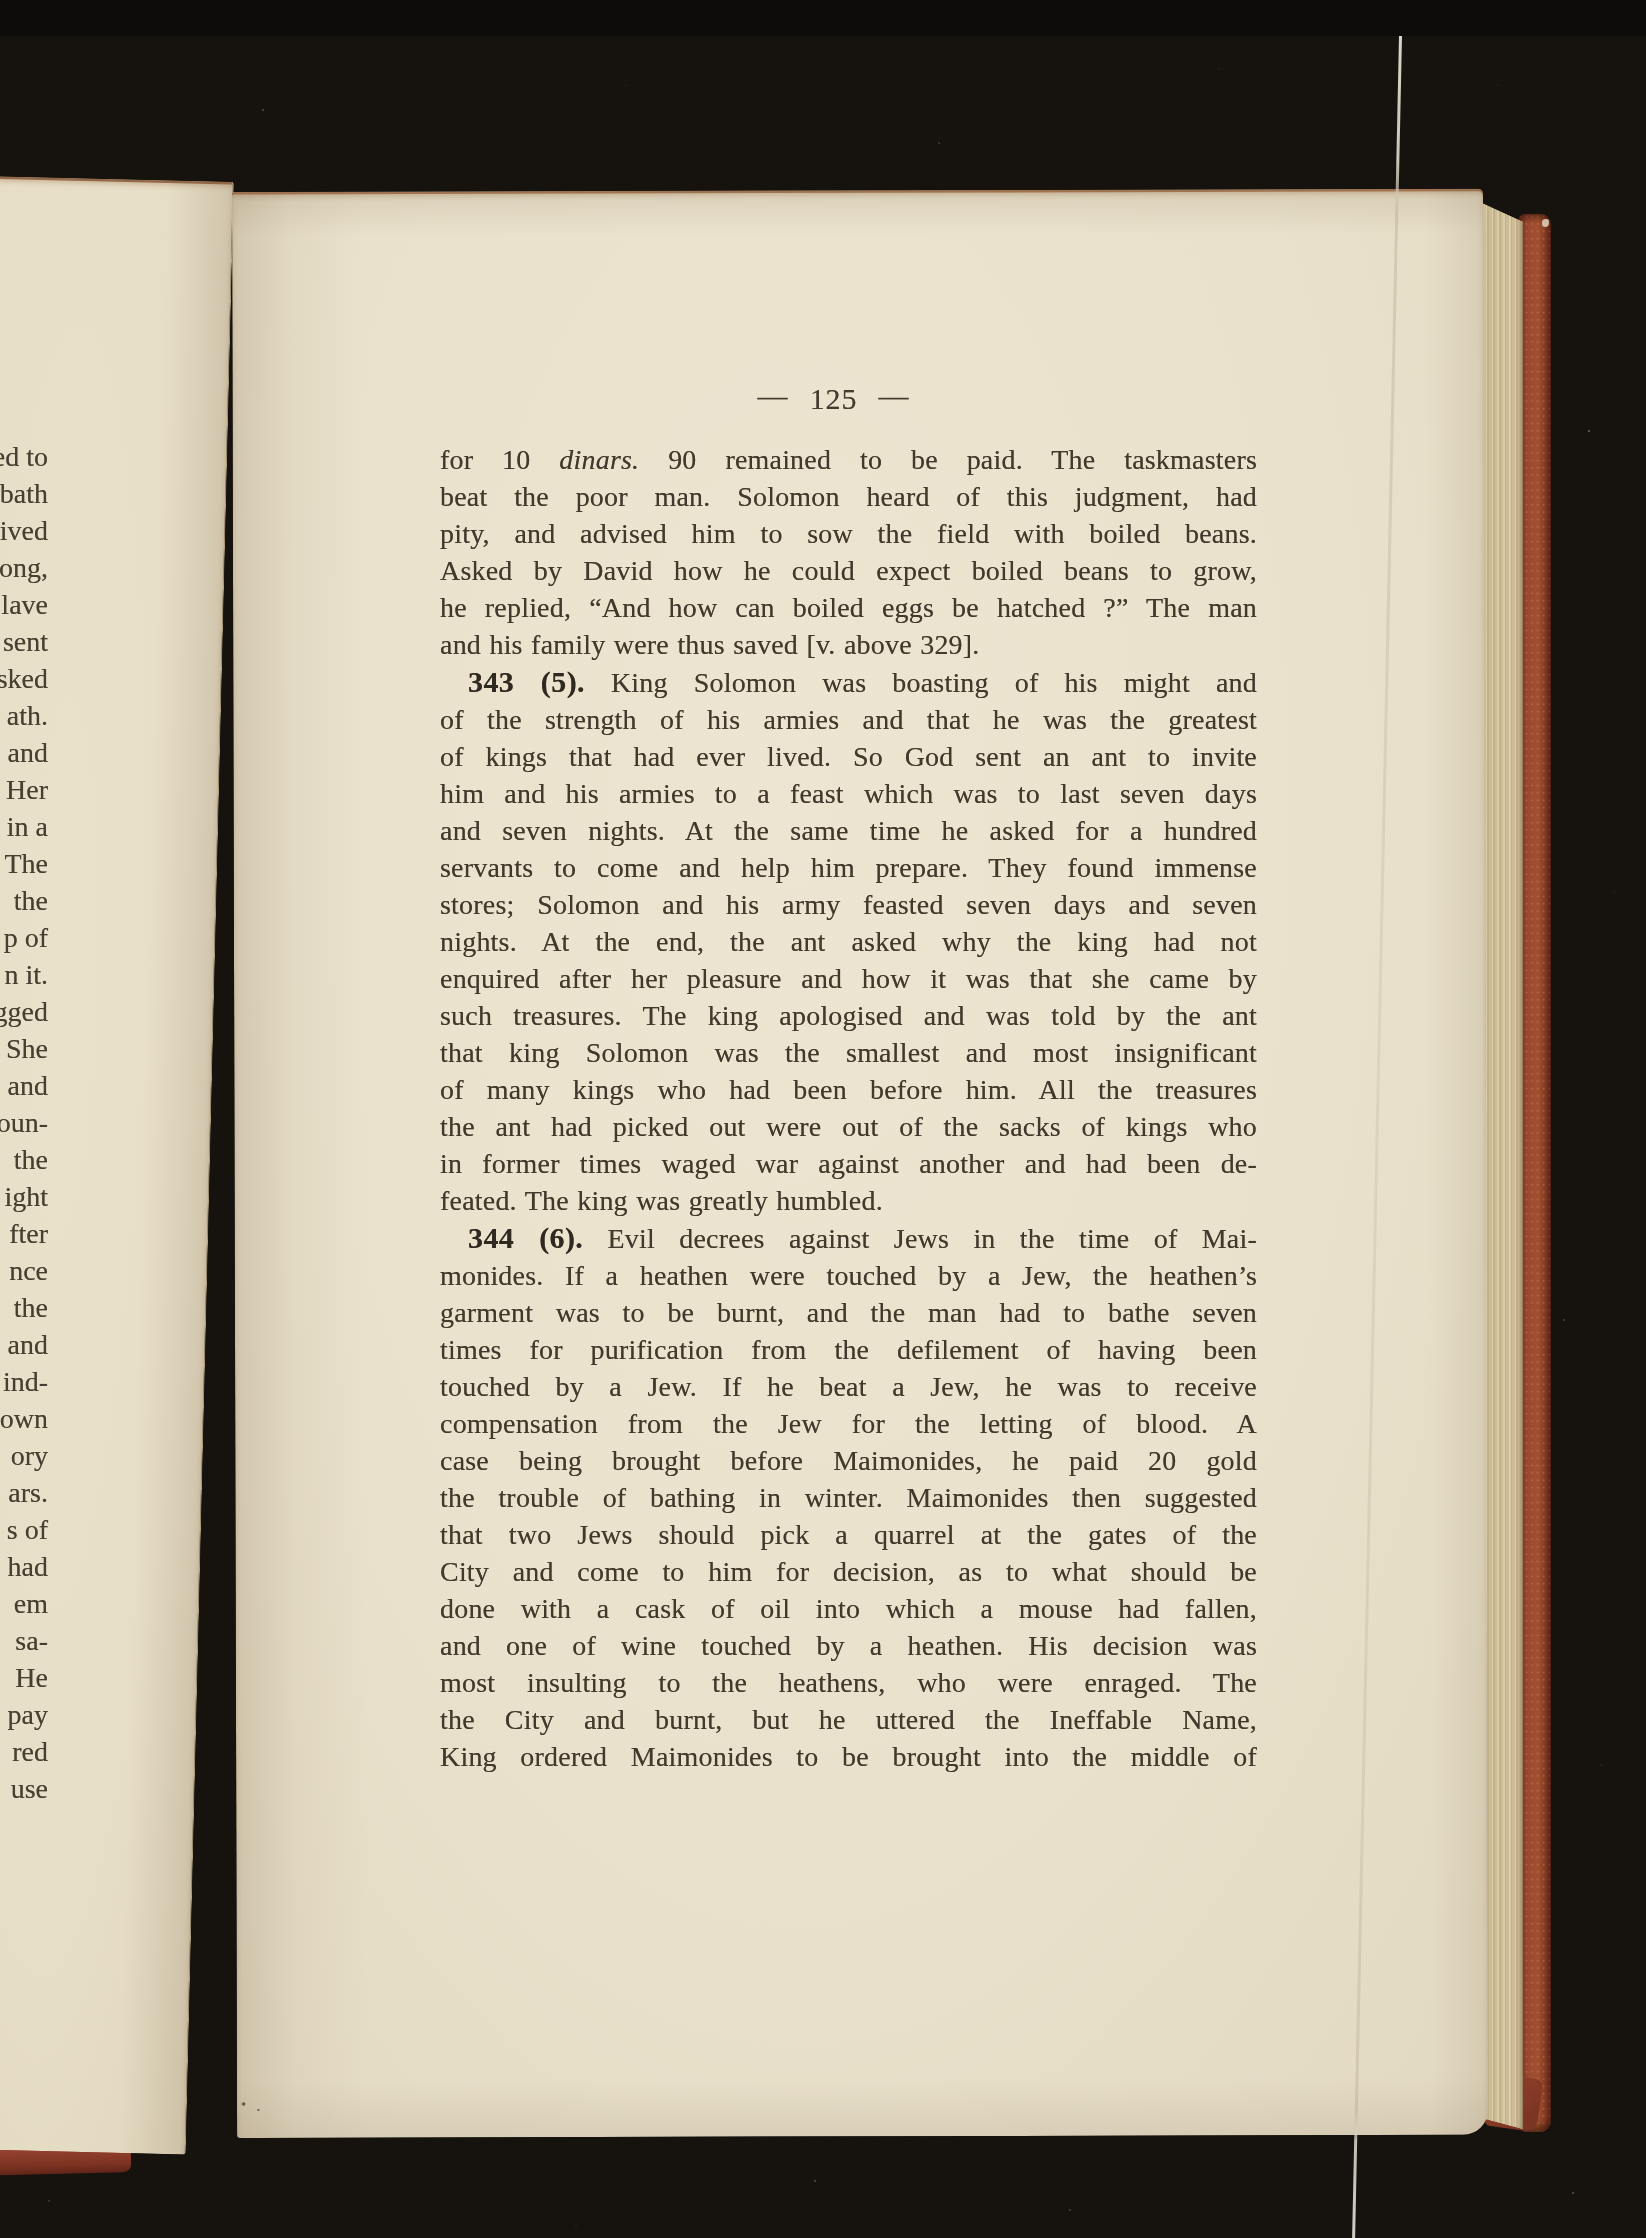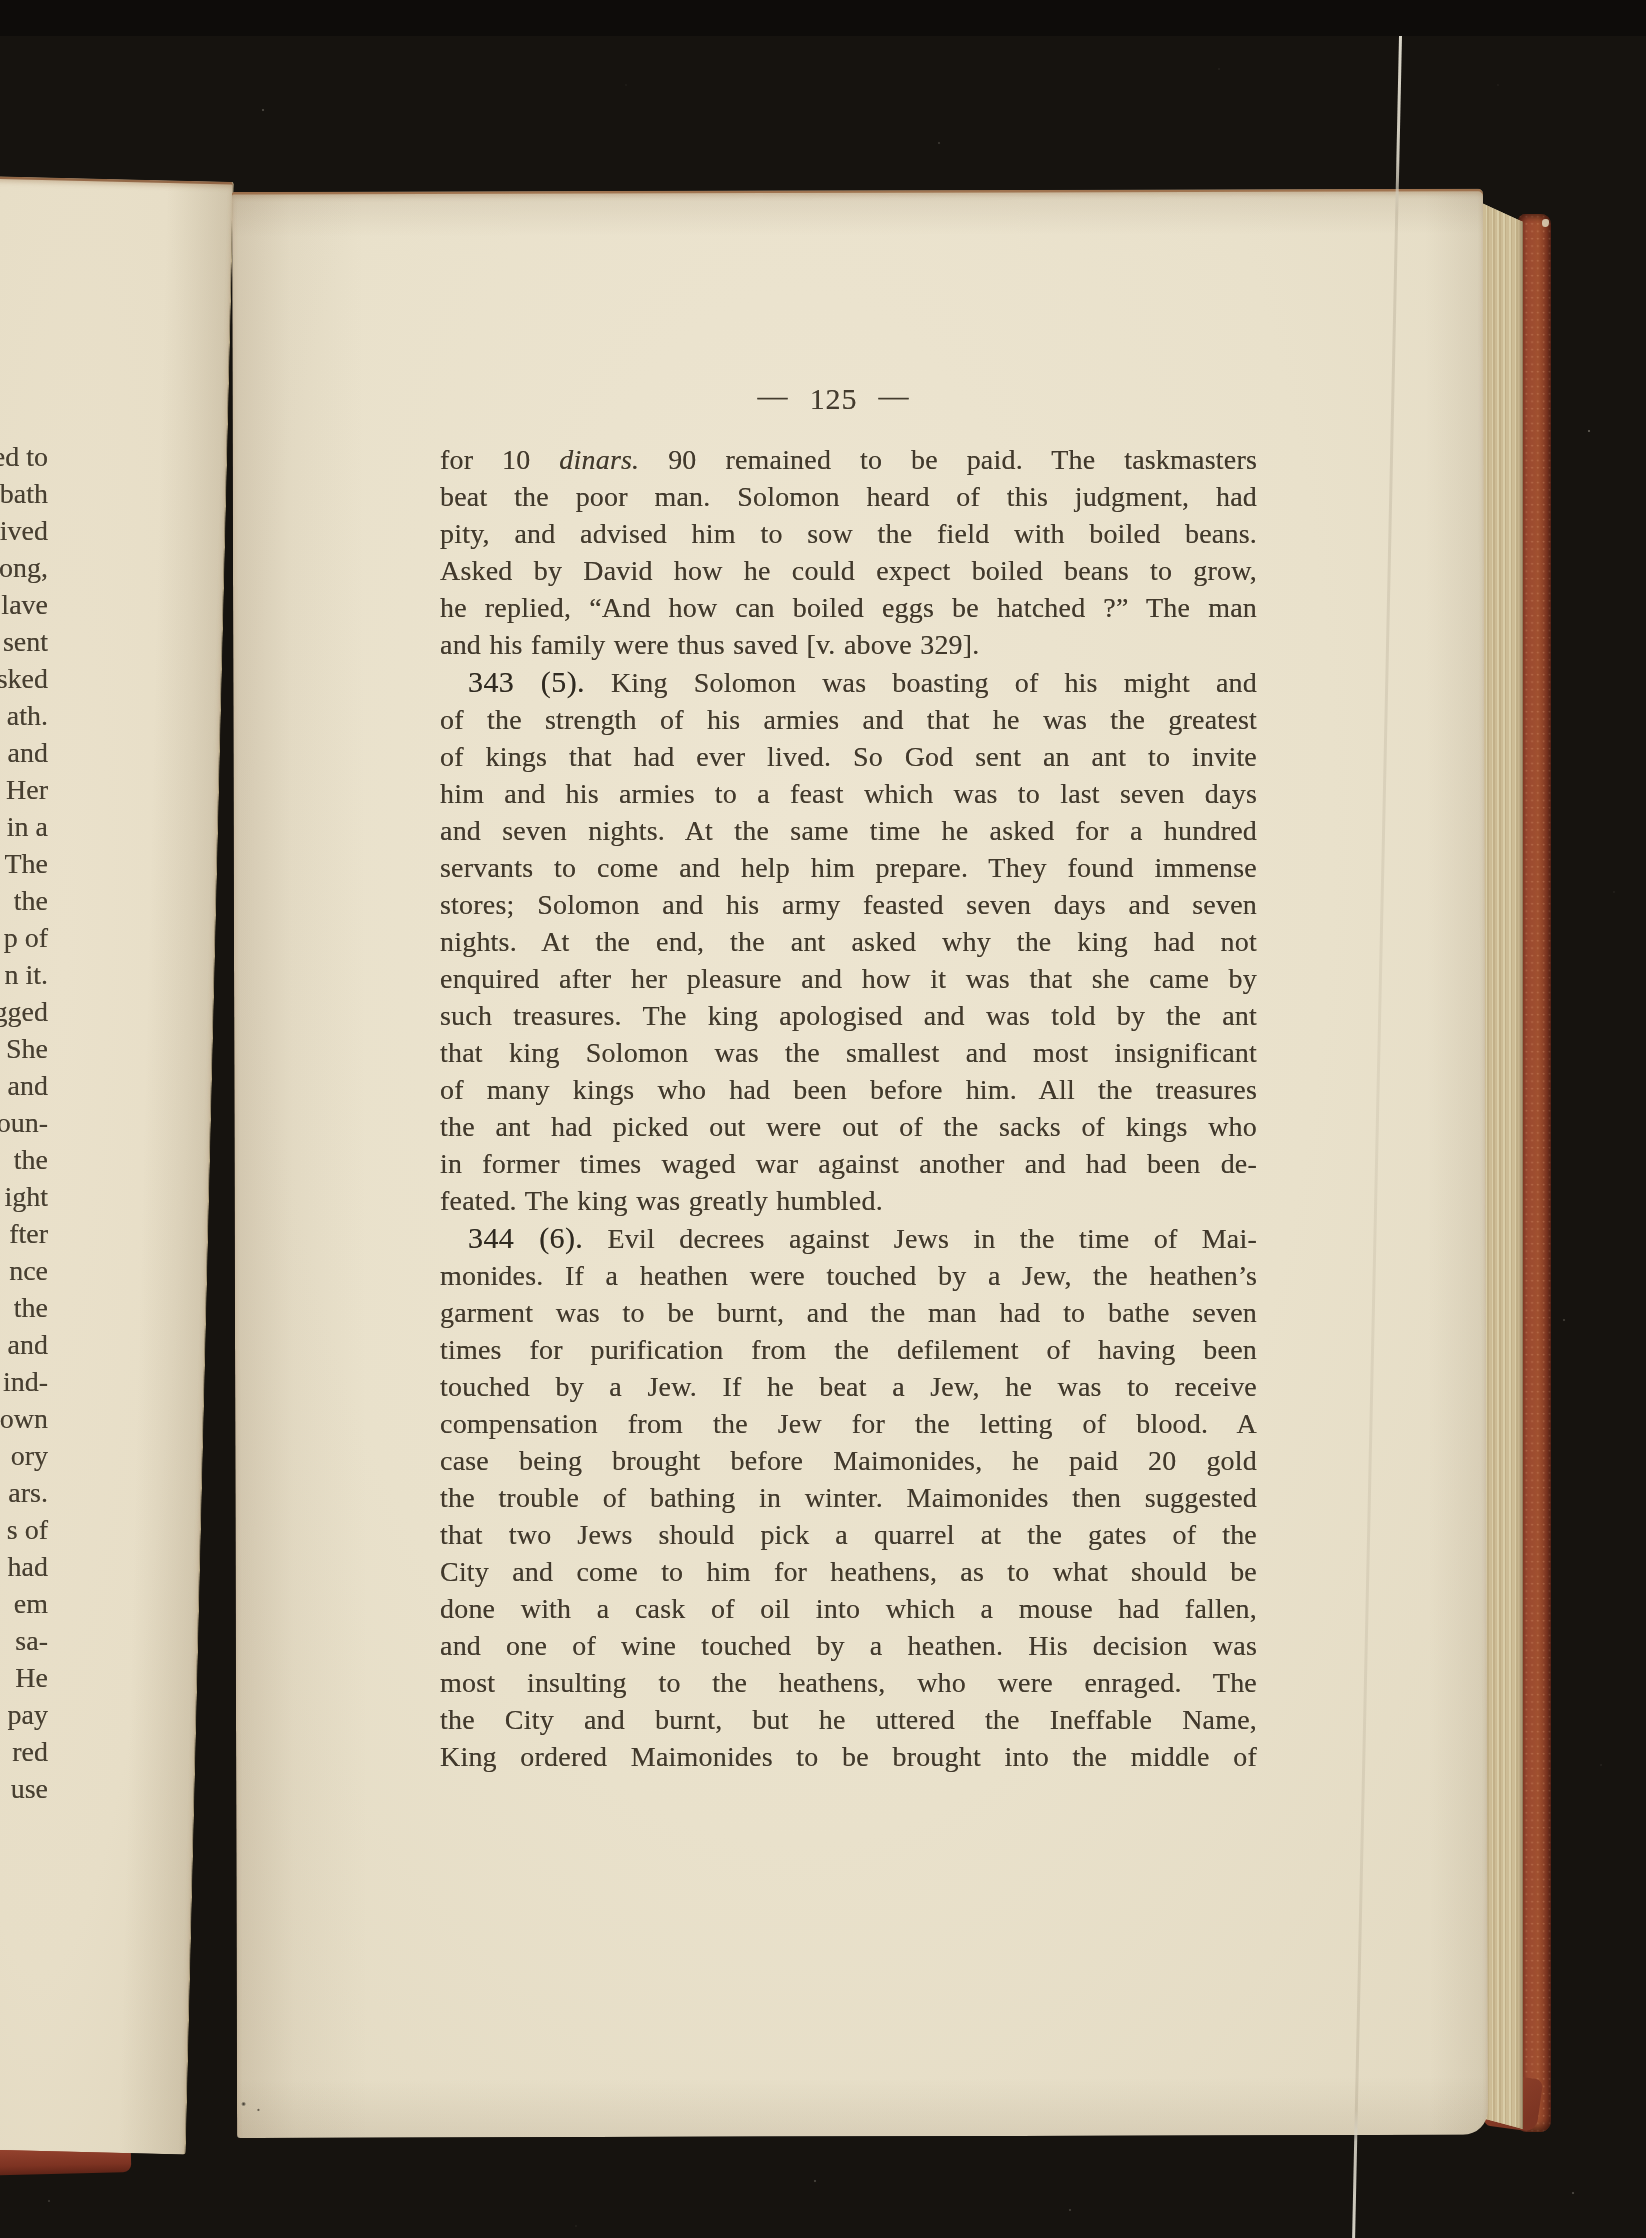--- a/index.html
+++ b/index.html
@@ -113,21 +113,21 @@
   .page-number .dash{display:inline-block;margin:0 21.4px;transform:translateY(-3.3px);}
   .text-block{
     position:absolute;left:440px;top:405px;width:817px;z-index:4;
     color:#41392c;font-size:28px;line-height:37px;
     text-shadow:0 0 0.5px rgba(70,60,45,.65);
     word-spacing:1.2px;letter-spacing:0.2px;
   }
   .line{text-align:justify;text-align-last:justify;}
   .line.last{text-align-last:left;}
   .line.indent{text-indent:28px;}
-  .seg-b{font-weight:400;font-size:30px;color:#2f2a21;letter-spacing:0.4px;}
+  .seg-b{font-weight:700;font-size:30px;color:#2f2a21;letter-spacing:0.4px;}
   .seg-i{font-style:italic;}
   .left-frags{
     position:absolute;left:-99px;top:402px;width:147px;z-index:4;
     color:#473f31;font-size:28px;line-height:37px;text-align:right;
     text-shadow:0 0 0.5px rgba(70,60,45,.6);
   }
 </style>
 </head>
 <body>
 
@@ -172,21 +172,21 @@
       <div></div>
       <div class="line indent"><span class="seg-b ">344 (6).</span><span class=""> Evil decrees against Jews in the time of Mai-</span></div>
       <div class="line"><span class="">monides. If a heathen were touched by a Jew, the heathen’s</span></div>
       <div class="line"><span class="">garment was to be burnt, and the man had to bathe seven</span></div>
       <div class="line"><span class="">times for purification from the defilement of having been</span></div>
       <div class="line"><span class="">touched by a Jew. If he beat a Jew, he was to receive</span></div>
       <div class="line"><span class="">compensation from the Jew for the letting of blood. A</span></div>
       <div class="line"><span class="">case being brought before Maimonides, he paid 20 gold</span></div>
       <div class="line"><span class="">the trouble of bathing in winter. Maimonides then suggested</span></div>
       <div class="line"><span class="">that two Jews should pick a quarrel at the gates of the</span></div>
-      <div class="line"><span class="">City and come to him for heathens, as to what should be</span></div>
+      <div class="line"><span class="">City and come to him for decision, as to what should be</span></div>
       <div class="line"><span class="">done with a cask of oil into which a mouse had fallen,</span></div>
       <div class="line"><span class="">and one of wine touched by a heathen. His decision was</span></div>
       <div class="line"><span class="">most insulting to the heathens, who were enraged. The</span></div>
       <div class="line"><span class="">the City and burnt, but he uttered the Ineffable Name,</span></div>
       <div class="line"><span class="">King ordered Maimonides to be brought into the middle of</span></div>
       <div></div>
     </div>
 
   <div class="left-frags" id="left-frags">
       <div>ed to</div>

